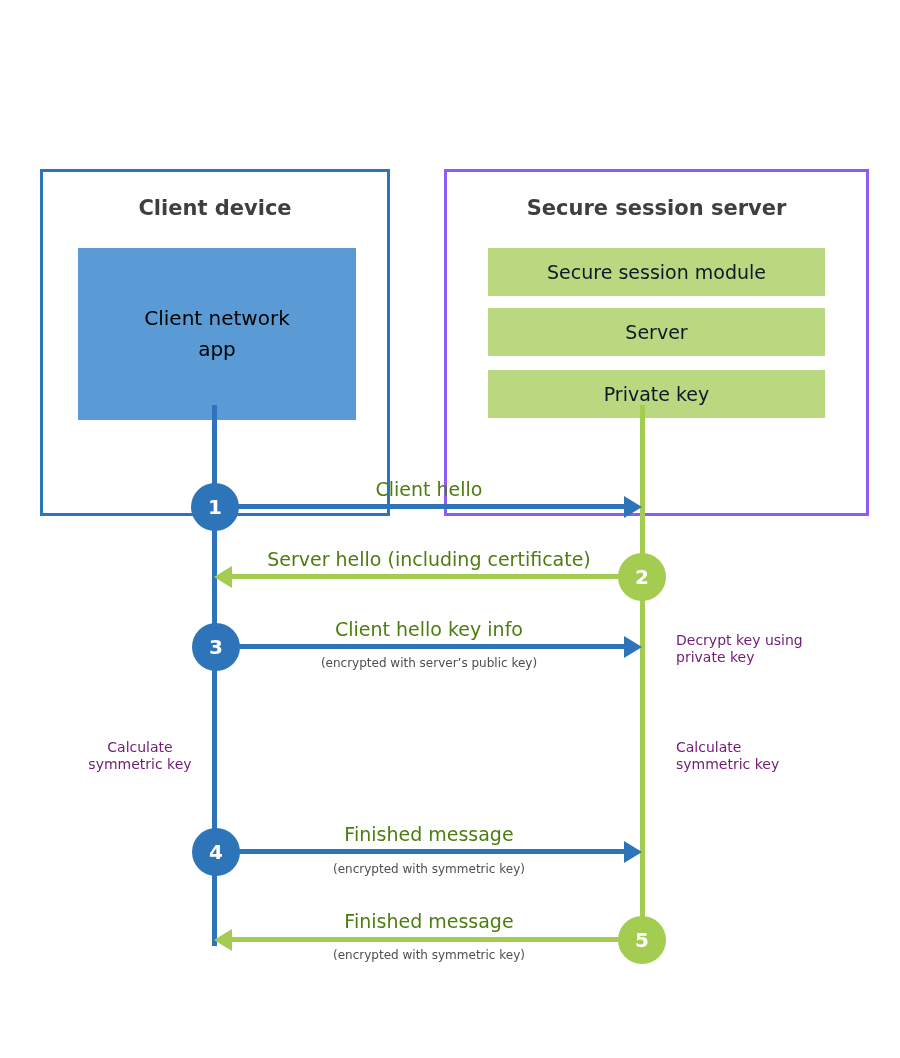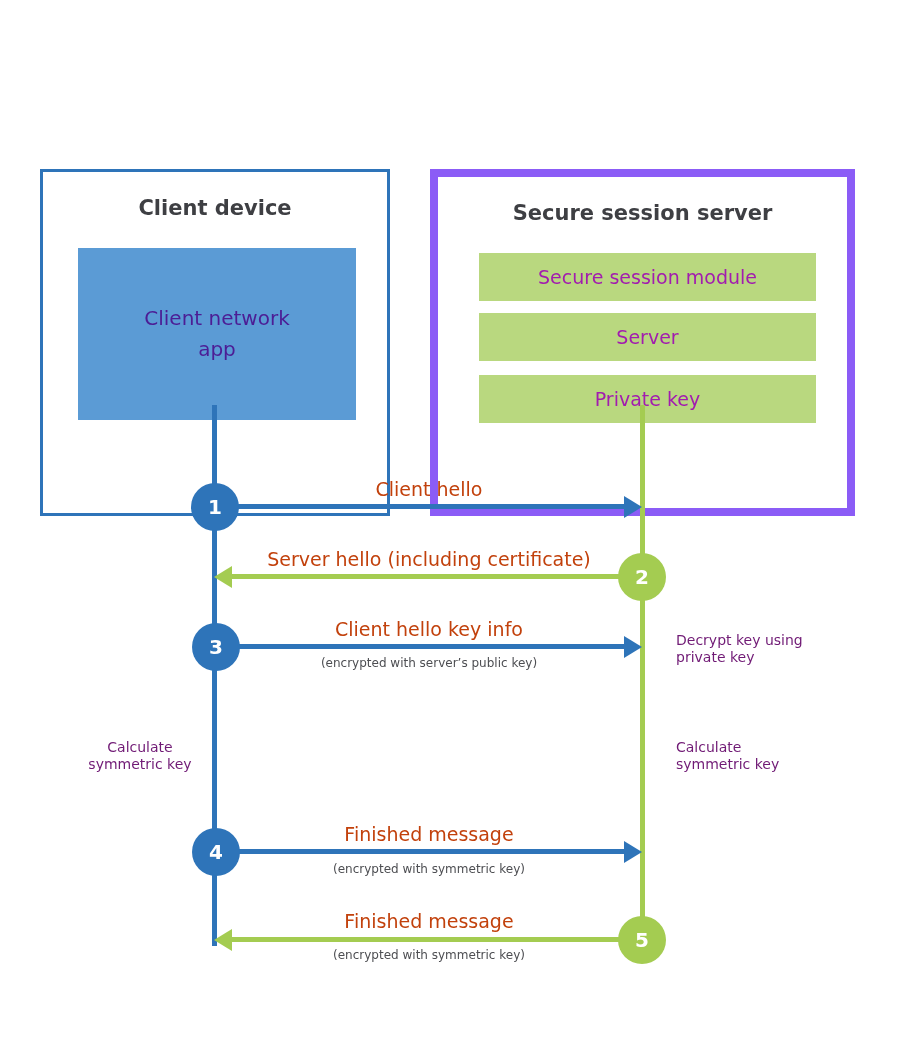--- a/index.html
+++ b/index.html
@@ -26,48 +26,48 @@
 
   
   .panel {
     position: absolute;
     top: 122px;
     height: 347px;
     background: #ffffff;
     margin-top: 47px;
   }
   .panel-client { left: 40px;  width: 350px; border: 3px solid #2e74b9; }
-  .panel-server { left: 430px; width: 425px; border: 8px solid #8b5cf6; }
+  .panel-server { left: 444px; width: 425px; border: 3px solid #8b5cf6; }
   .panel-heading {
     position: absolute;
     left: 0; right: 0;
     top: 24px;
     text-align: center;
     font-size: 21px;
     font-weight: bold;
     color: #3e3f43;
   }
   .client-module {
     position: absolute;
     left: 35px; top: 76px;
     width: 278px; height: 172px;
     background: #5b9bd5;
-    color: #4c1d95;
+    color: #000000;
     font-size: 20px;
     display: flex; align-items: center; justify-content: center;
     text-align: center;
     line-height: 1.55;
   }
   .client-module span { display: inline-block; max-width: 160px; }
   .server-bar {
     position: absolute;
     left: 41px;
     width: 337px; height: 48px;
     background: #b9d87f;
-    color: #a21caf;
+    color: #0f172a;
     font-size: 19px;
     display: flex; align-items: center; justify-content: center;
     text-align: center;
   }
   .server-bar-1 { top: 76px; }
   .server-bar-2 { top: 136px; }
   .server-bar-3 { top: 198px; }
 
   
   .lifeline { position: absolute; width: 5px; top: 405px; }
@@ -95,21 +95,21 @@
   .arrow-head { position: absolute; width: 0; height: 0; z-index: 2; }
   .head-right { border-top: 11px solid transparent; border-bottom: 11px solid transparent; border-left: 18px solid #2e74b9; }
   .head-left  { border-top: 11px solid transparent; border-bottom: 11px solid transparent; border-right: 18px solid #a4cc51; }
 
   
   .msg-label {
     position: absolute;
     left: 218px; width: 422px;
     text-align: center;
     font-size: 19px;
-    color: #c2410c;
+    color: #4d7c0f;
   }
   .msg-sub {
     position: absolute;
     left: 218px; width: 422px;
     text-align: center;
     font-size: 12px;
     color: #4d4e52;
   }
 
   

